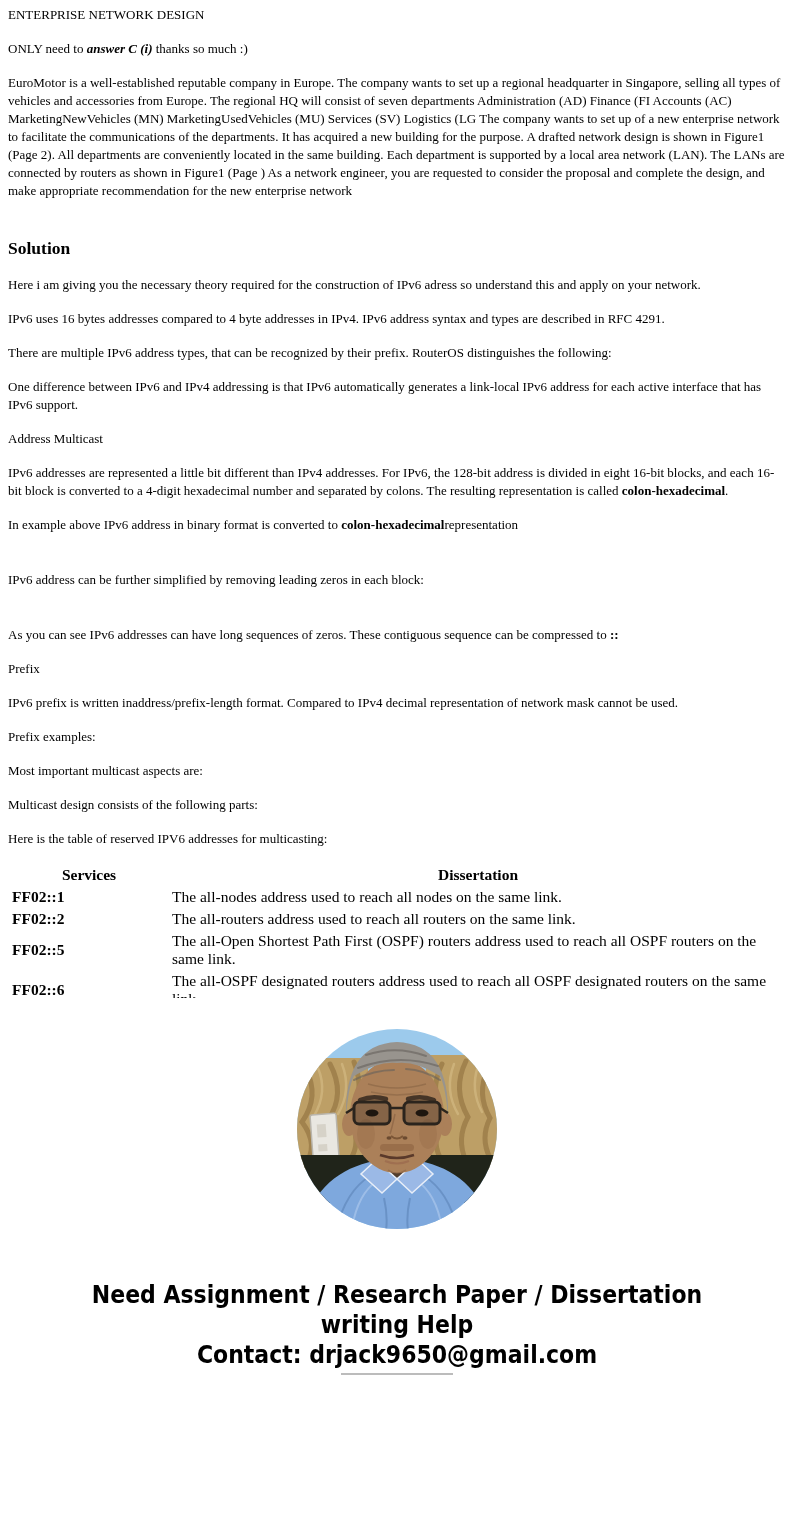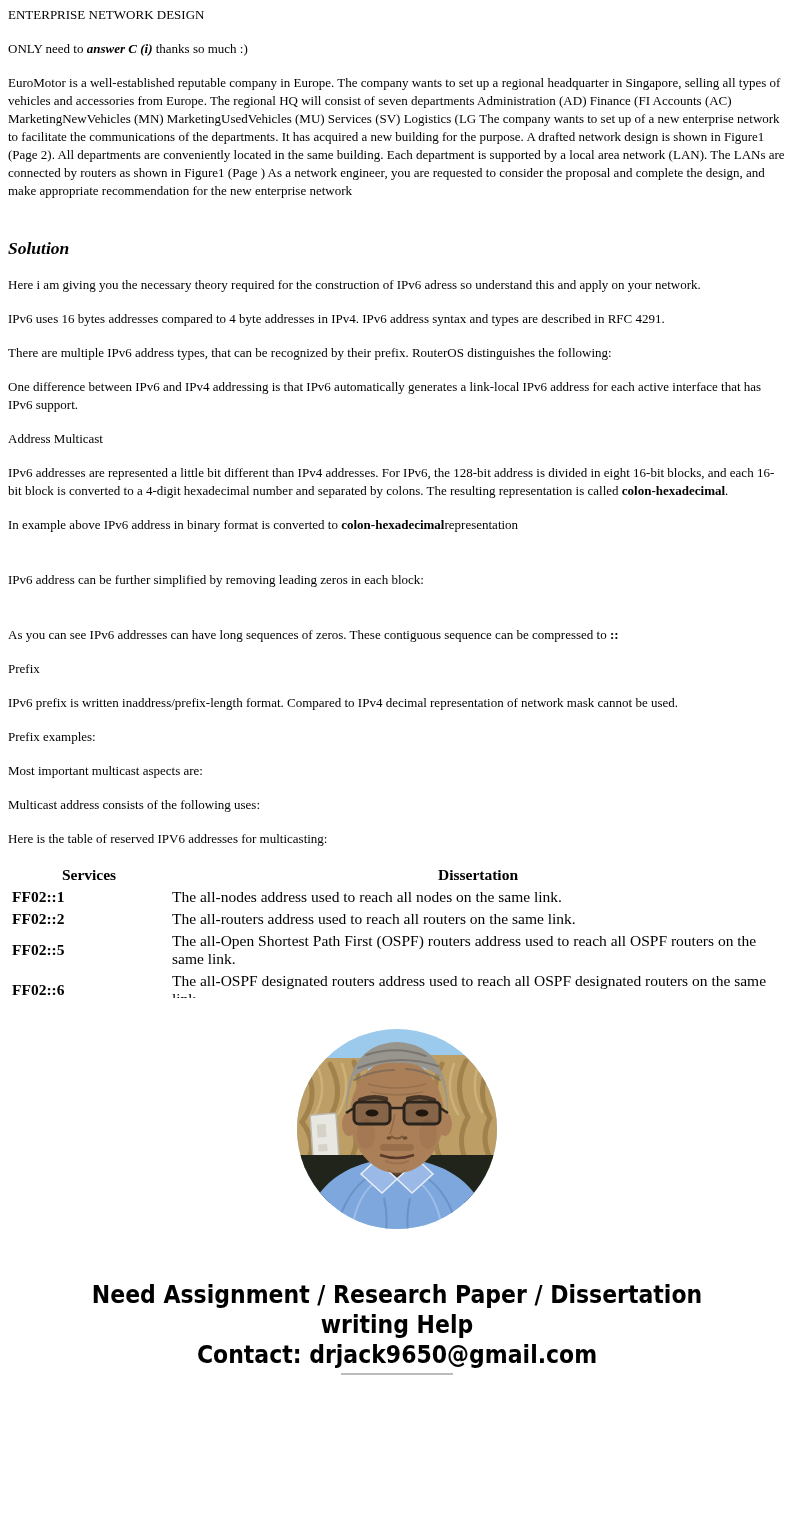--- a/index.html
+++ b/index.html
@@ -16,21 +16,20 @@
     font-size:13px;
     line-height:18px;
     margin:16px 0;
   }
   #blocks p.title { margin-top:0; }
   #blocks h2 {
     font-size:17.5px;
     line-height:20px;
     margin:38px 0 18px 0;
     font-family:"Liberation Serif", serif;
-    font-style:italic;
   }
   #blocks .extra-gap { margin-top:37px; }
   #blocks span.b { font-weight:bold; }
   #blocks span.i { font-style:italic; }
 
   .table-clip {
     height:134px;
     overflow:hidden;
     margin-top:16px;
   }
@@ -84,21 +83,21 @@
       <p><span>One difference between IPv6 and IPv4 addressing is that IPv6 automatically generates a link-local IPv6 address for each active interface that has IPv6 support.</span></p>
       <p><span>Address Multicast</span></p>
       <p><span>IPv6 addresses are represented a little bit different than IPv4 addresses. For IPv6, the 128-bit address is divided in eight 16-bit blocks, and each 16-bit block is converted to a 4-digit hexadecimal number and separated by colons. The resulting representation is called </span><span class="b">colon-hexadecimal</span><span>.</span></p>
       <p><span>In example above IPv6 address in binary format is converted to </span><span class="b">colon-hexadecimal</span><span>representation</span></p>
       <p class="extra-gap"><span>IPv6 address can be further simplified by removing leading zeros in each block:</span></p>
       <p class="extra-gap"><span>As you can see IPv6 addresses can have long sequences of zeros. These contiguous sequence can be compressed to </span><span class="b">::</span></p>
       <p><span>Prefix</span></p>
       <p><span>IPv6 prefix is written inaddress/prefix-length format. Compared to IPv4 decimal representation of network mask cannot be used.</span></p>
       <p><span>Prefix examples:</span></p>
       <p><span>Most important multicast aspects are:</span></p>
-      <p><span>Multicast address consists of the following uses:</span></p>
+      <p><span>Multicast design consists of the following parts:</span></p>
       <p><span>Here is the table of reserved IPV6 addresses for multicasting:</span></p>
     </div>
 
   <div class="table-clip">
     <table>
       <thead>
         <tr id="thead-row">
             <th class="addr">Services</th>
             <th>Dissertation</th>
           </tr>

